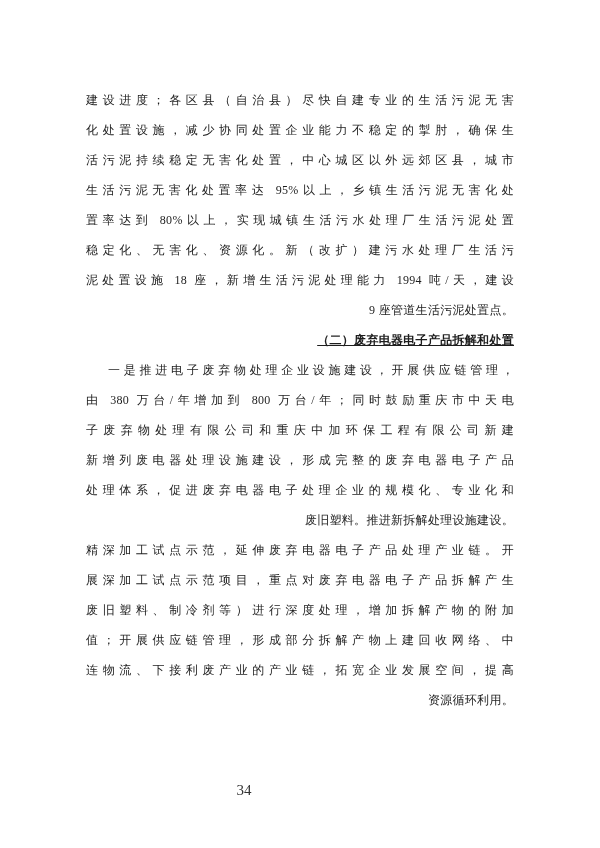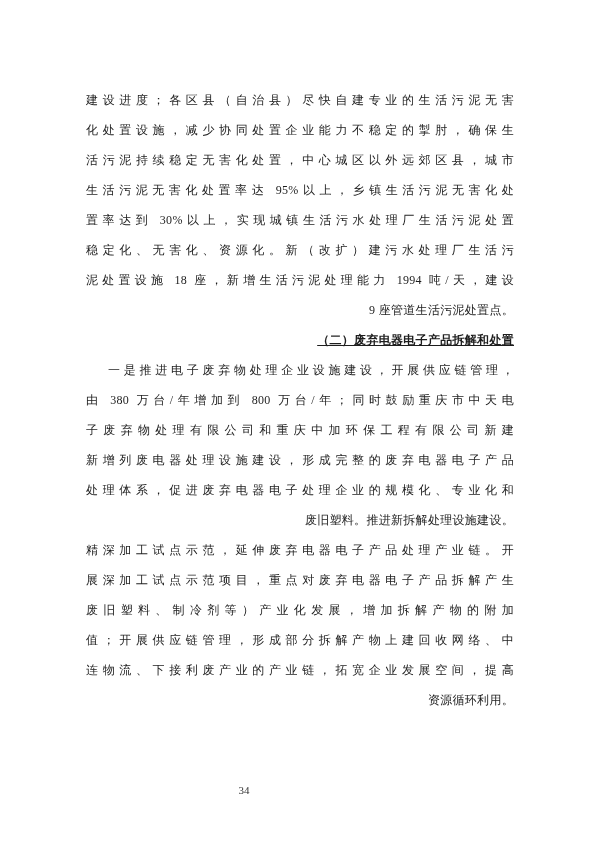--- a/index.html
+++ b/index.html
@@ -40,45 +40,45 @@
     font-weight: bold;
     text-indent: 22px;
     text-decoration: underline;
   }
   .footer {
     position: absolute;
     top: 783px;
     left: 0;
     width: 488px;
     text-align: center;
-    font-size: 11px;
+    font-size: 15px;
     line-height: 14px;
     color: #333333;
   }
 </style>
 </head>
 <body>
 
 <div class="doc">
   <div class="line j">建设进度；各区县（自治县）尽快自建专业的生活污泥无害</div>
   <div class="line j">化处置设施，减少协同处置企业能力不稳定的掣肘，确保生</div>
   <div class="line j">活污泥持续稳定无害化处置，中心城区以外远郊区县，城市</div>
   <div class="line j">生活污泥无害化处置率达 95%以上，乡镇生活污泥无害化处</div>
-  <div class="line j">置率达到 30%以上，实现城镇生活污水处理厂生活污泥处置</div>
+  <div class="line j">置率达到 80%以上，实现城镇生活污水处理厂生活污泥处置</div>
   <div class="line j">稳定化、无害化、资源化。新（改扩）建污水处理厂生活污</div>
   <div class="line j">泥处置设施 18 座，新增生活污泥处理能力 1994 吨/天，建设</div>
   <div class="line">9 座管道生活污泥处置点。</div>
   <div class="line heading">（二）废弃电器电子产品拆解和处置</div>
   <div class="line j indent">一是推进电子废弃物处理企业设施建设，开展供应链管理，</div>
   <div class="line j">由 380 万台/年增加到 800 万台/年；同时鼓励重庆市中天电</div>
   <div class="line j">子废弃物处理有限公司和重庆中加环保工程有限公司新建</div>
   <div class="line j">新增列废电器处理设施建设，形成完整的废弃电器电子产品</div>
   <div class="line j">处理体系，促进废弃电器电子处理企业的规模化、专业化和</div>
   <div class="line">废旧塑料。推进新拆解处理设施建设。</div>
   <div class="line j">精深加工试点示范，延伸废弃电器电子产品处理产业链。开</div>
   <div class="line j">展深加工试点示范项目，重点对废弃电器电子产品拆解产生</div>
-  <div class="line j">废旧塑料、制冷剂等）产业化发展，增加拆解产物的附加</div>
+  <div class="line j">废旧塑料、制冷剂等）进行深度处理，增加拆解产物的附加</div>
   <div class="line j">值；开展供应链管理，形成部分拆解产物上建回收网络、中</div>
   <div class="line j">连物流、下接利废产业的产业链，拓宽企业发展空间，提高</div>
   <div class="line">资源循环利用。</div>
 </div>
 
 <div class="footer">34</div>
 
 </body></html>

